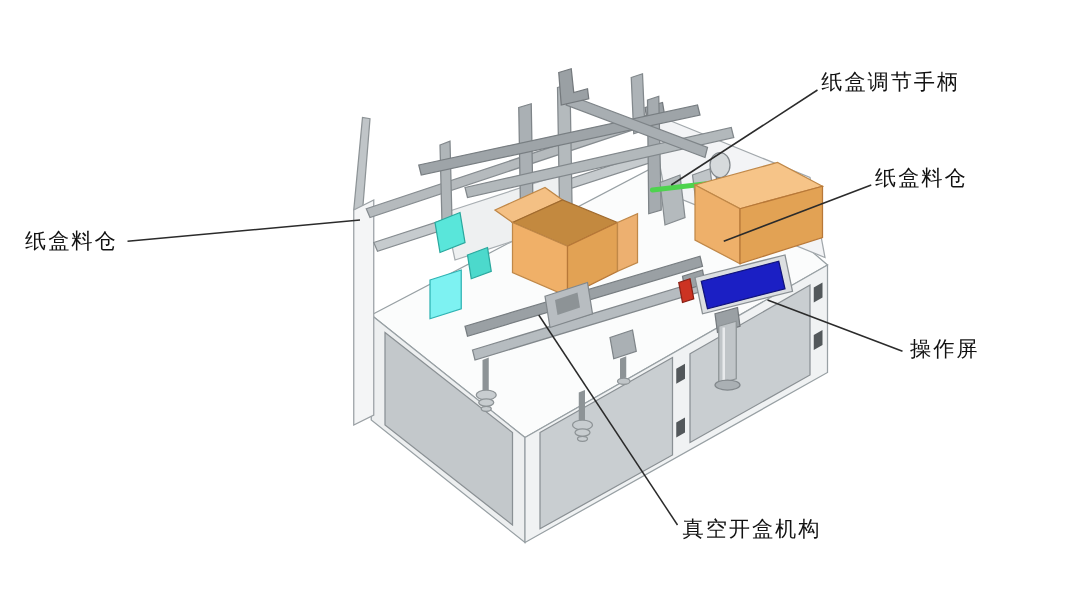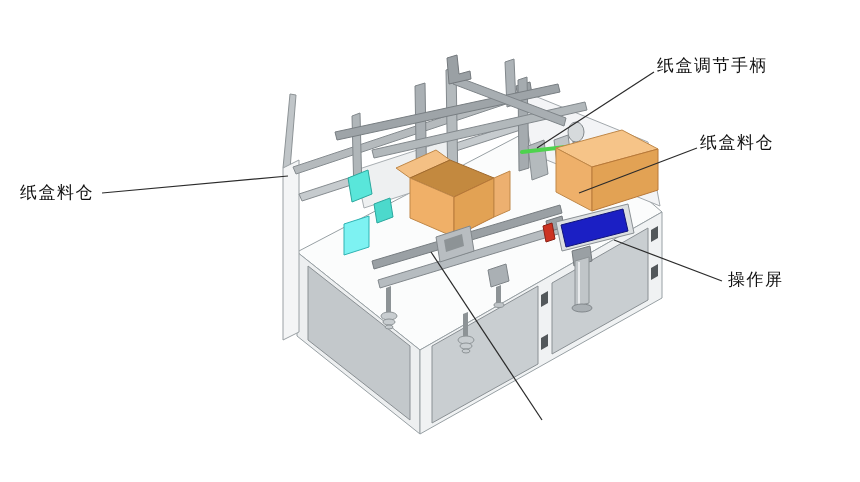--- a/index.html
+++ b/index.html
@@ -141,14 +141,15 @@
   </svg>
 
   <div class="callout" style="left:20px; top:183px;font-family:Liberation Serif, serif;">纸盒料仓</div>
 
   <div class="callout" style="left:657px; top:56px;">纸盒调节手柄</div>
 
   <div class="callout" style="left:700px; top:133px;">纸盒料仓</div>
 
   <div class="callout" style="left:728px; top:270px;">操作屏</div>
 
+  <div class="callout" style="left:546px; top:414px;">真空开盒机构</div>
 
 </div>
 
 </body></html>

